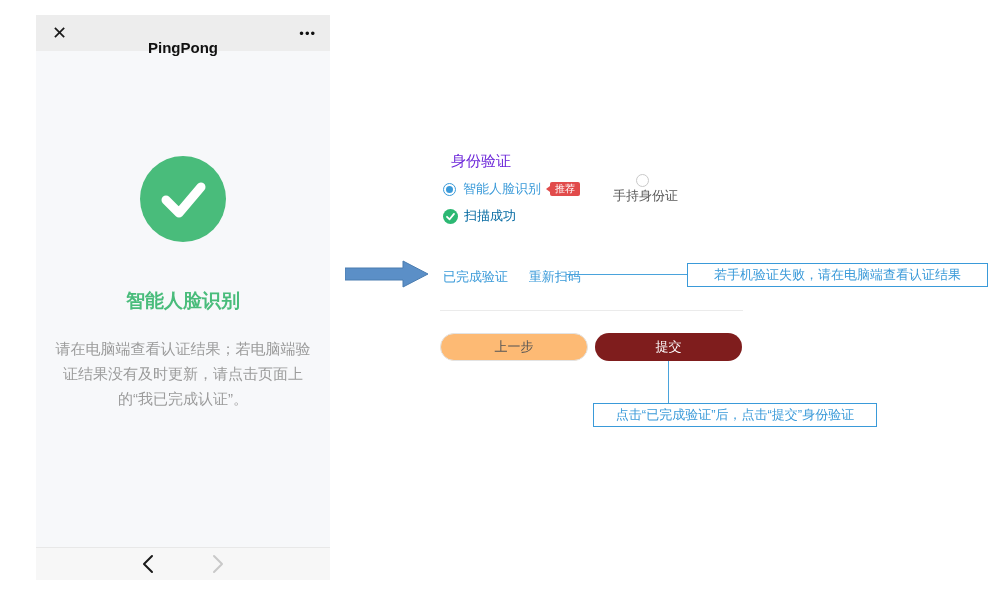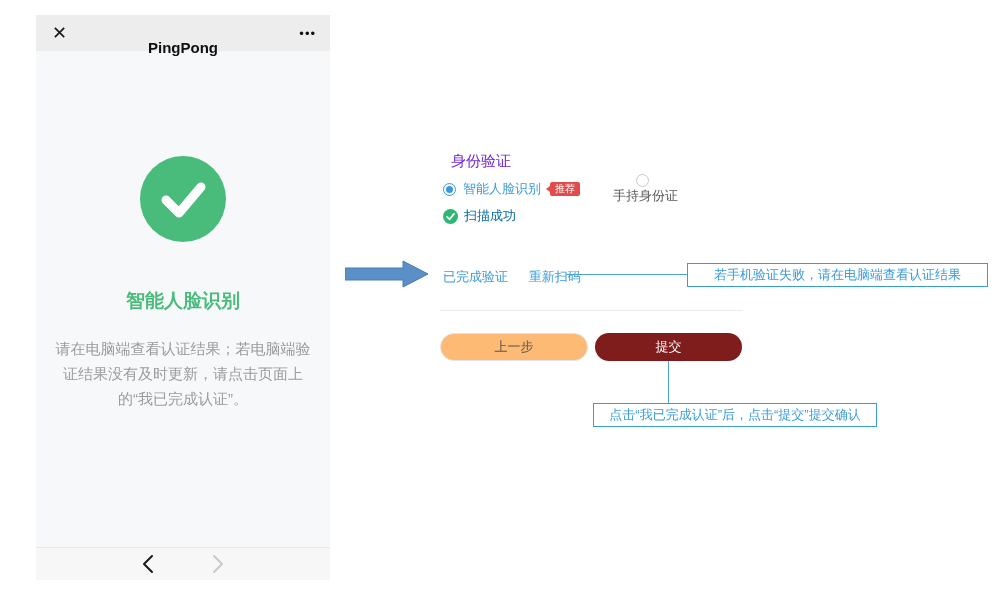--- a/index.html
+++ b/index.html
@@ -124,15 +124,15 @@
 
   <div class="h-connector"></div>
   <div class="callout callout-rescan">若手机验证失败，请在电脑端查看认证结果</div>
 
   <div class="divider"></div>
 
   <div class="btn btn-prev">上一步</div>
   <div class="btn btn-submit">提交</div>
 
   <div class="v-connector"></div>
-  <div class="callout callout-submit">点击“我已完成认证”后，点击“提交”提交确认</div>
+  <div class="callout callout-submit">点击“已完成验证”后，点击“提交”身份验证</div>
 
 </div>
 
 </body></html>

